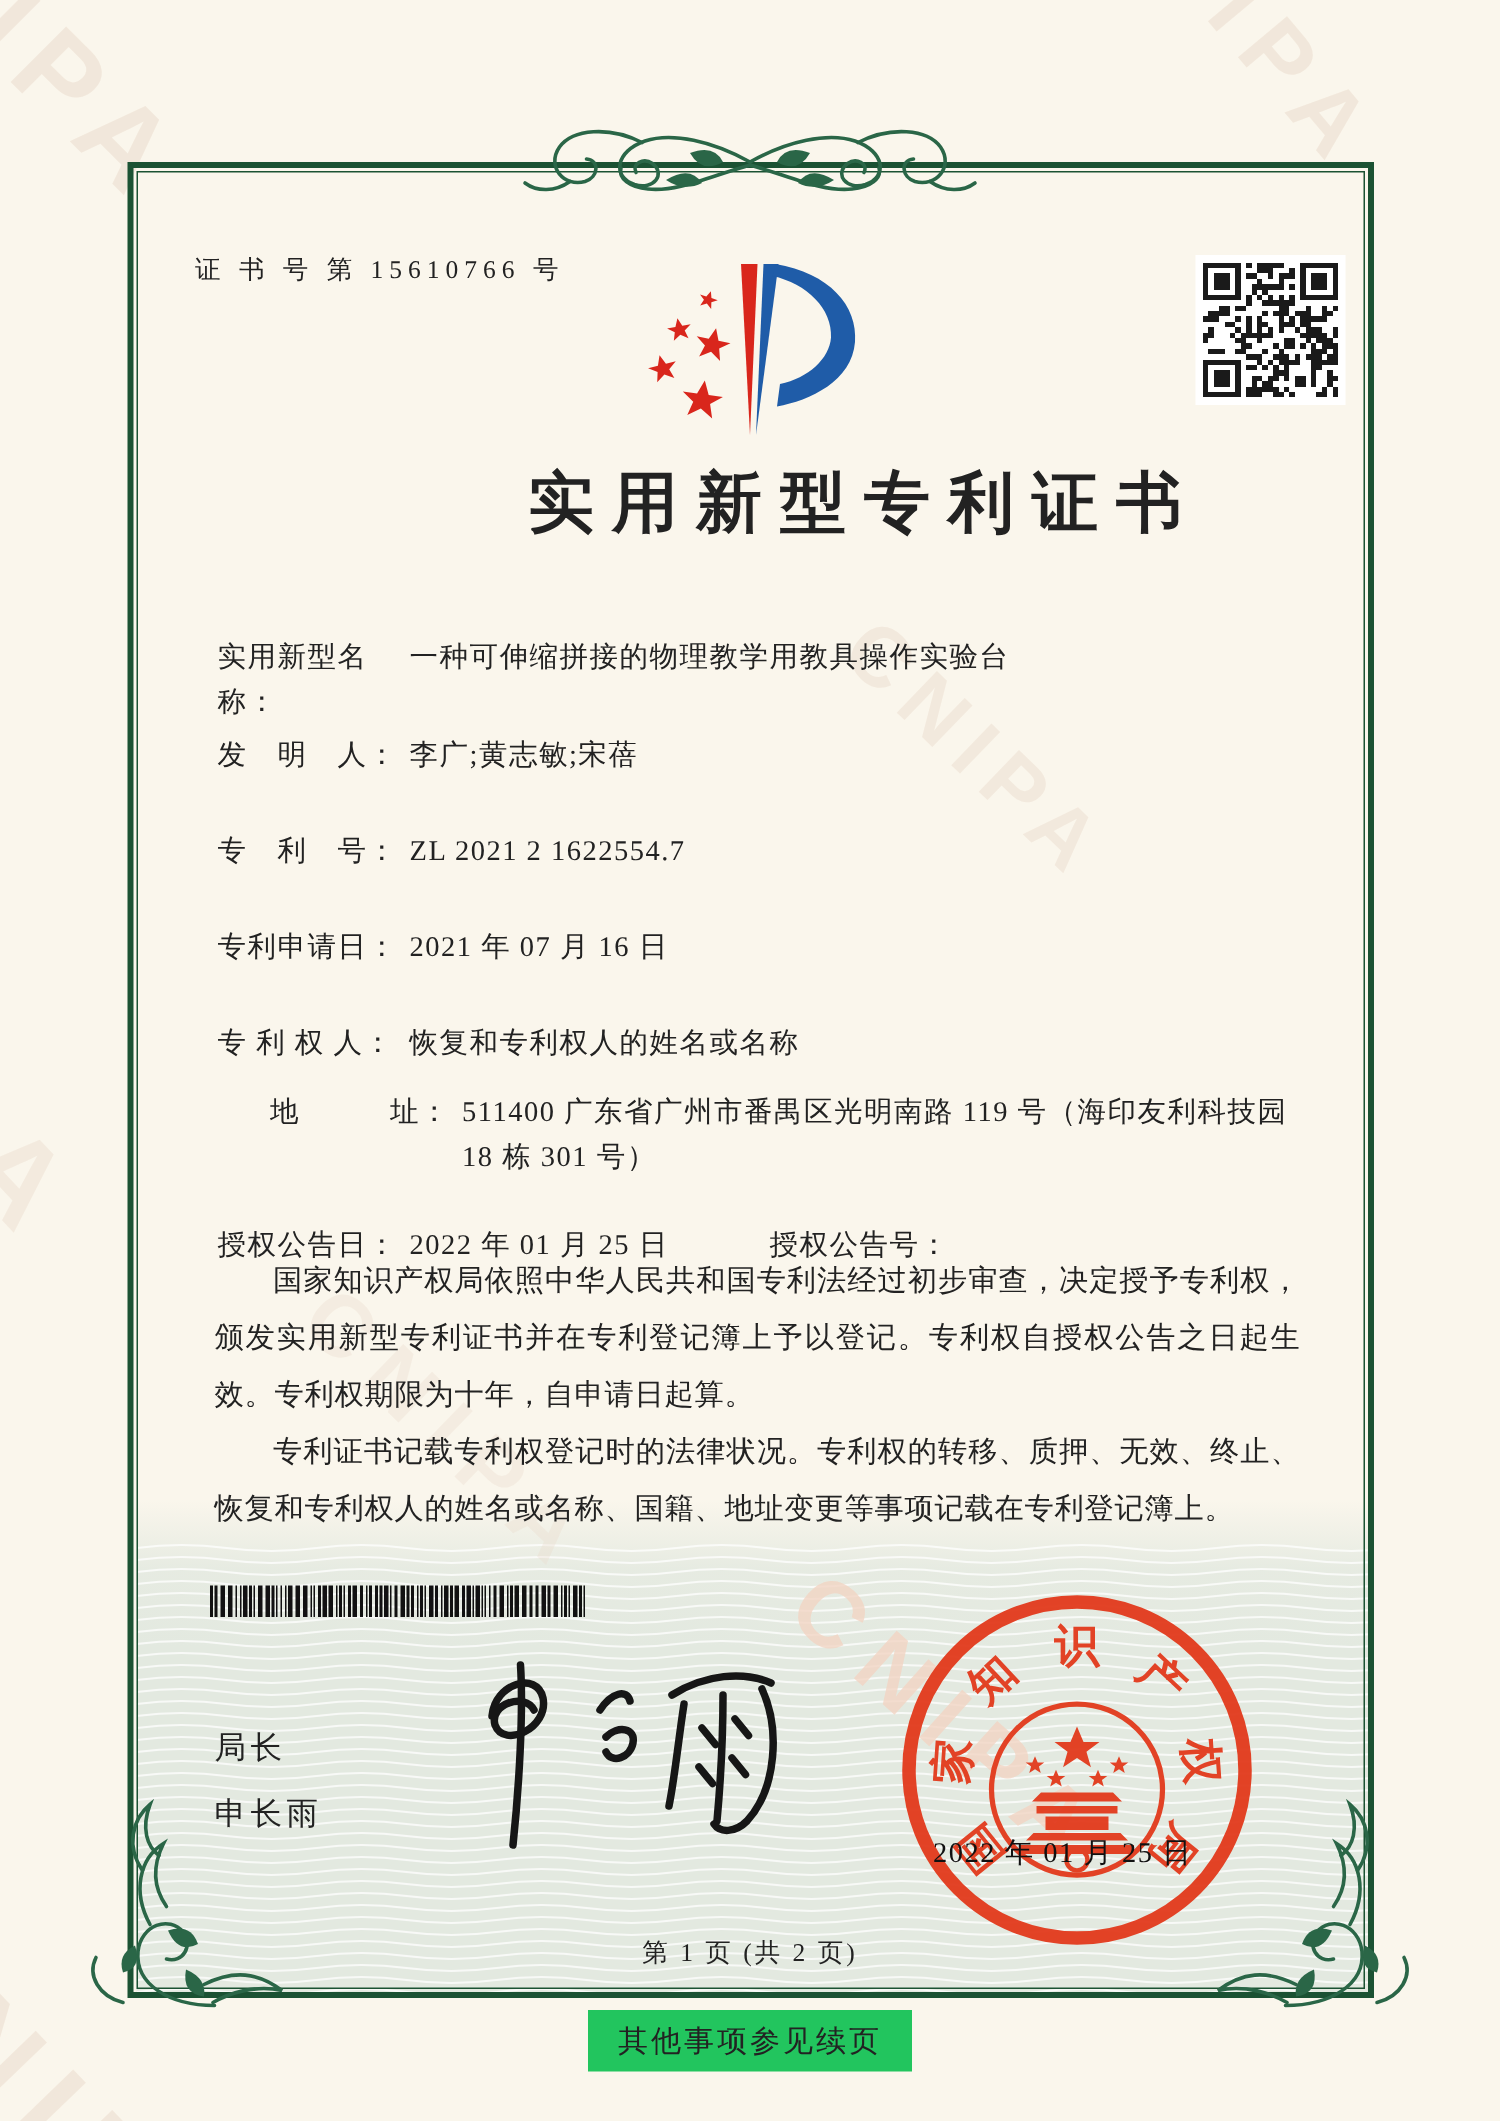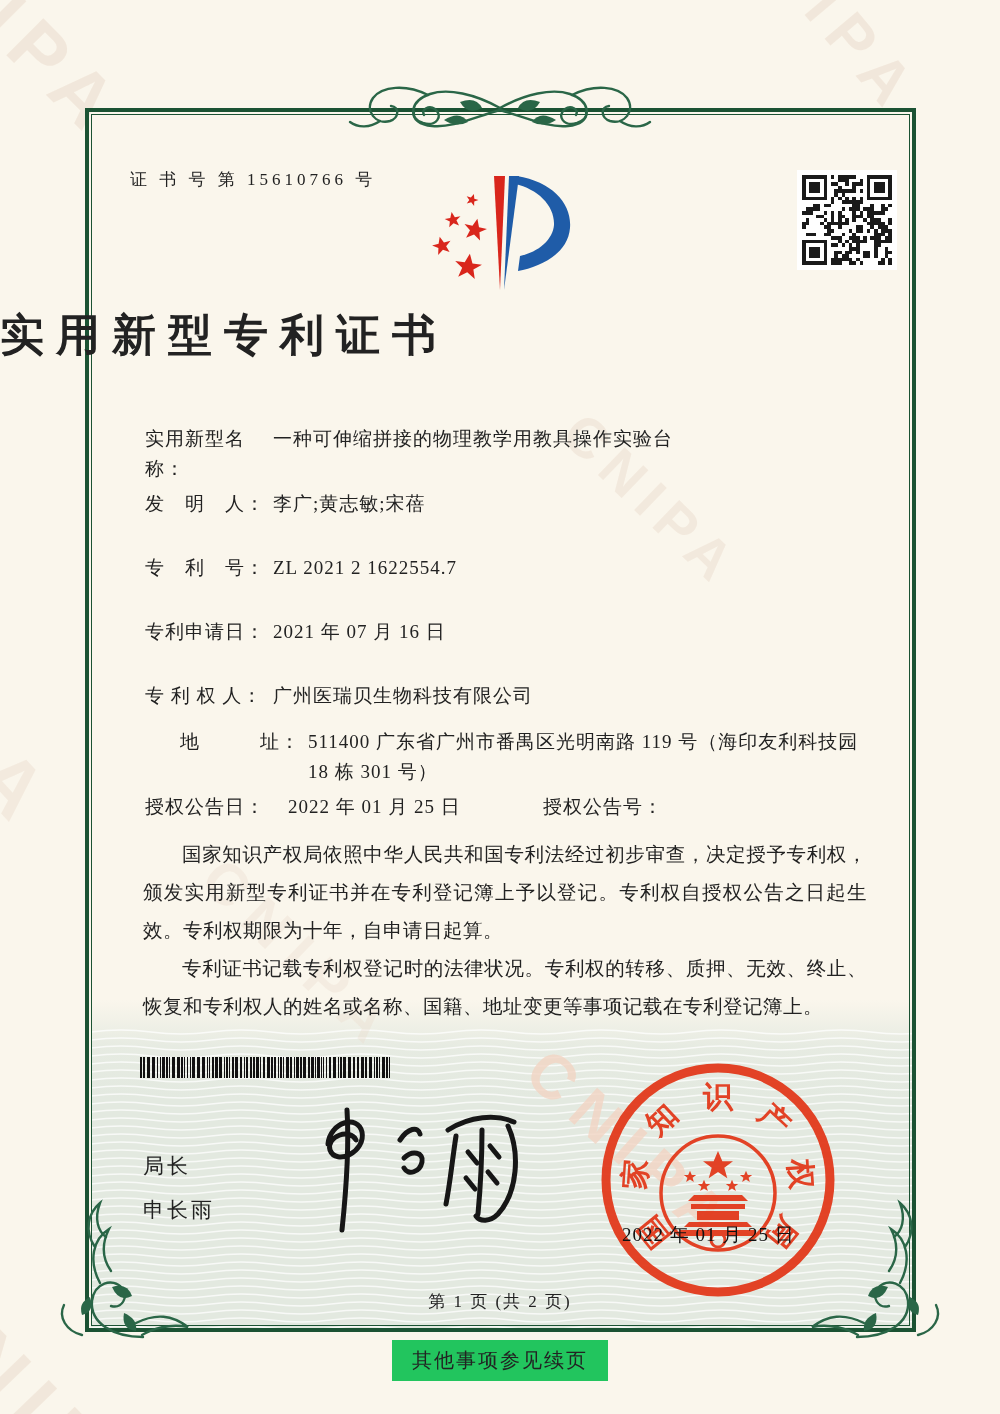--- a/index.html
+++ b/index.html
@@ -70,31 +70,31 @@
     position:absolute;left:130px;top:168px;
     font-size:17px;letter-spacing:4px;z-index:4;
   }
   .logo{position:absolute;left:420px;top:168px;z-index:4;}
   .qr{
     position:absolute;left:797px;top:170px;width:100px;height:100px;
     background:#fff;padding:5px;z-index:4;
   }
   .title{
     position:absolute;left:0;width:800px;top:306px;
-    text-align:left;font-size:44px;font-weight:bold;
+    text-align:right;font-size:44px;font-weight:bold;
     letter-spacing:12px;z-index:4;
   }
   .fields{position:absolute;left:145px;top:0;width:725px;z-index:4;font-size:19px;}
   .frow{position:absolute;display:flex;width:725px;line-height:30px;letter-spacing:1px;}
   .frow .lbl{width:128px;flex:0 0 128px;}
   .frow .val{flex:1;}
   .frow0{top:424px;} .frow1{top:489px;} .frow2{top:553px;}
   .frow3{top:617px;} .frow4{top:681px;} .frow5{top:727px;justify-content:flex-end;}
   .frow5 .val{max-width:562px;}
-  .frow6{top:792px;gap:15px;}
+  .frow6{top:816px;}
   .frow6 .v1{width:240px;flex:0 0 240px;}
   .frow6 .l2{width:136px;flex:0 0 136px;}
   .body-text{
     position:absolute;left:143px;top:836px;width:724px;z-index:4;
     font-size:19.5px;line-height:38px;text-align:justify;letter-spacing:.5px;
   }
   .body-text p{text-indent:2em;}
   .barcode{
     position:absolute;left:140px;top:1057px;width:262px;height:21px;
     display:flex;align-items:stretch;z-index:4;
@@ -445,21 +445,21 @@
   <div class="frow frow2">
     <span class="lbl">专　利　号：</span>
     <span class="val">ZL 2021 2 1622554.7</span>
   </div>
   <div class="frow frow3">
     <span class="lbl">专利申请日：</span>
     <span class="val">2021 年 07 月 16 日</span>
   </div>
   <div class="frow frow4">
     <span class="lbl">专 利 权 人：</span>
-    <span class="val">广州医瑞贝生物科技有限公司</span>
+    <span class="val">恢复和专利权人的姓名或名称</span>
   </div>
   <div class="frow frow5">
     <span class="lbl">地　　　址：</span>
     <span class="val">511400 广东省广州市番禺区光明南路 119 号（海印友利科技园 18 栋 301 号）</span>
   </div>
   <div class="frow frow6">
     <span class="lbl">授权公告日：</span>
     <span class="val v1">2022 年 01 月 25 日</span>
     <span class="lbl l2">授权公告号：</span>
   </div>

